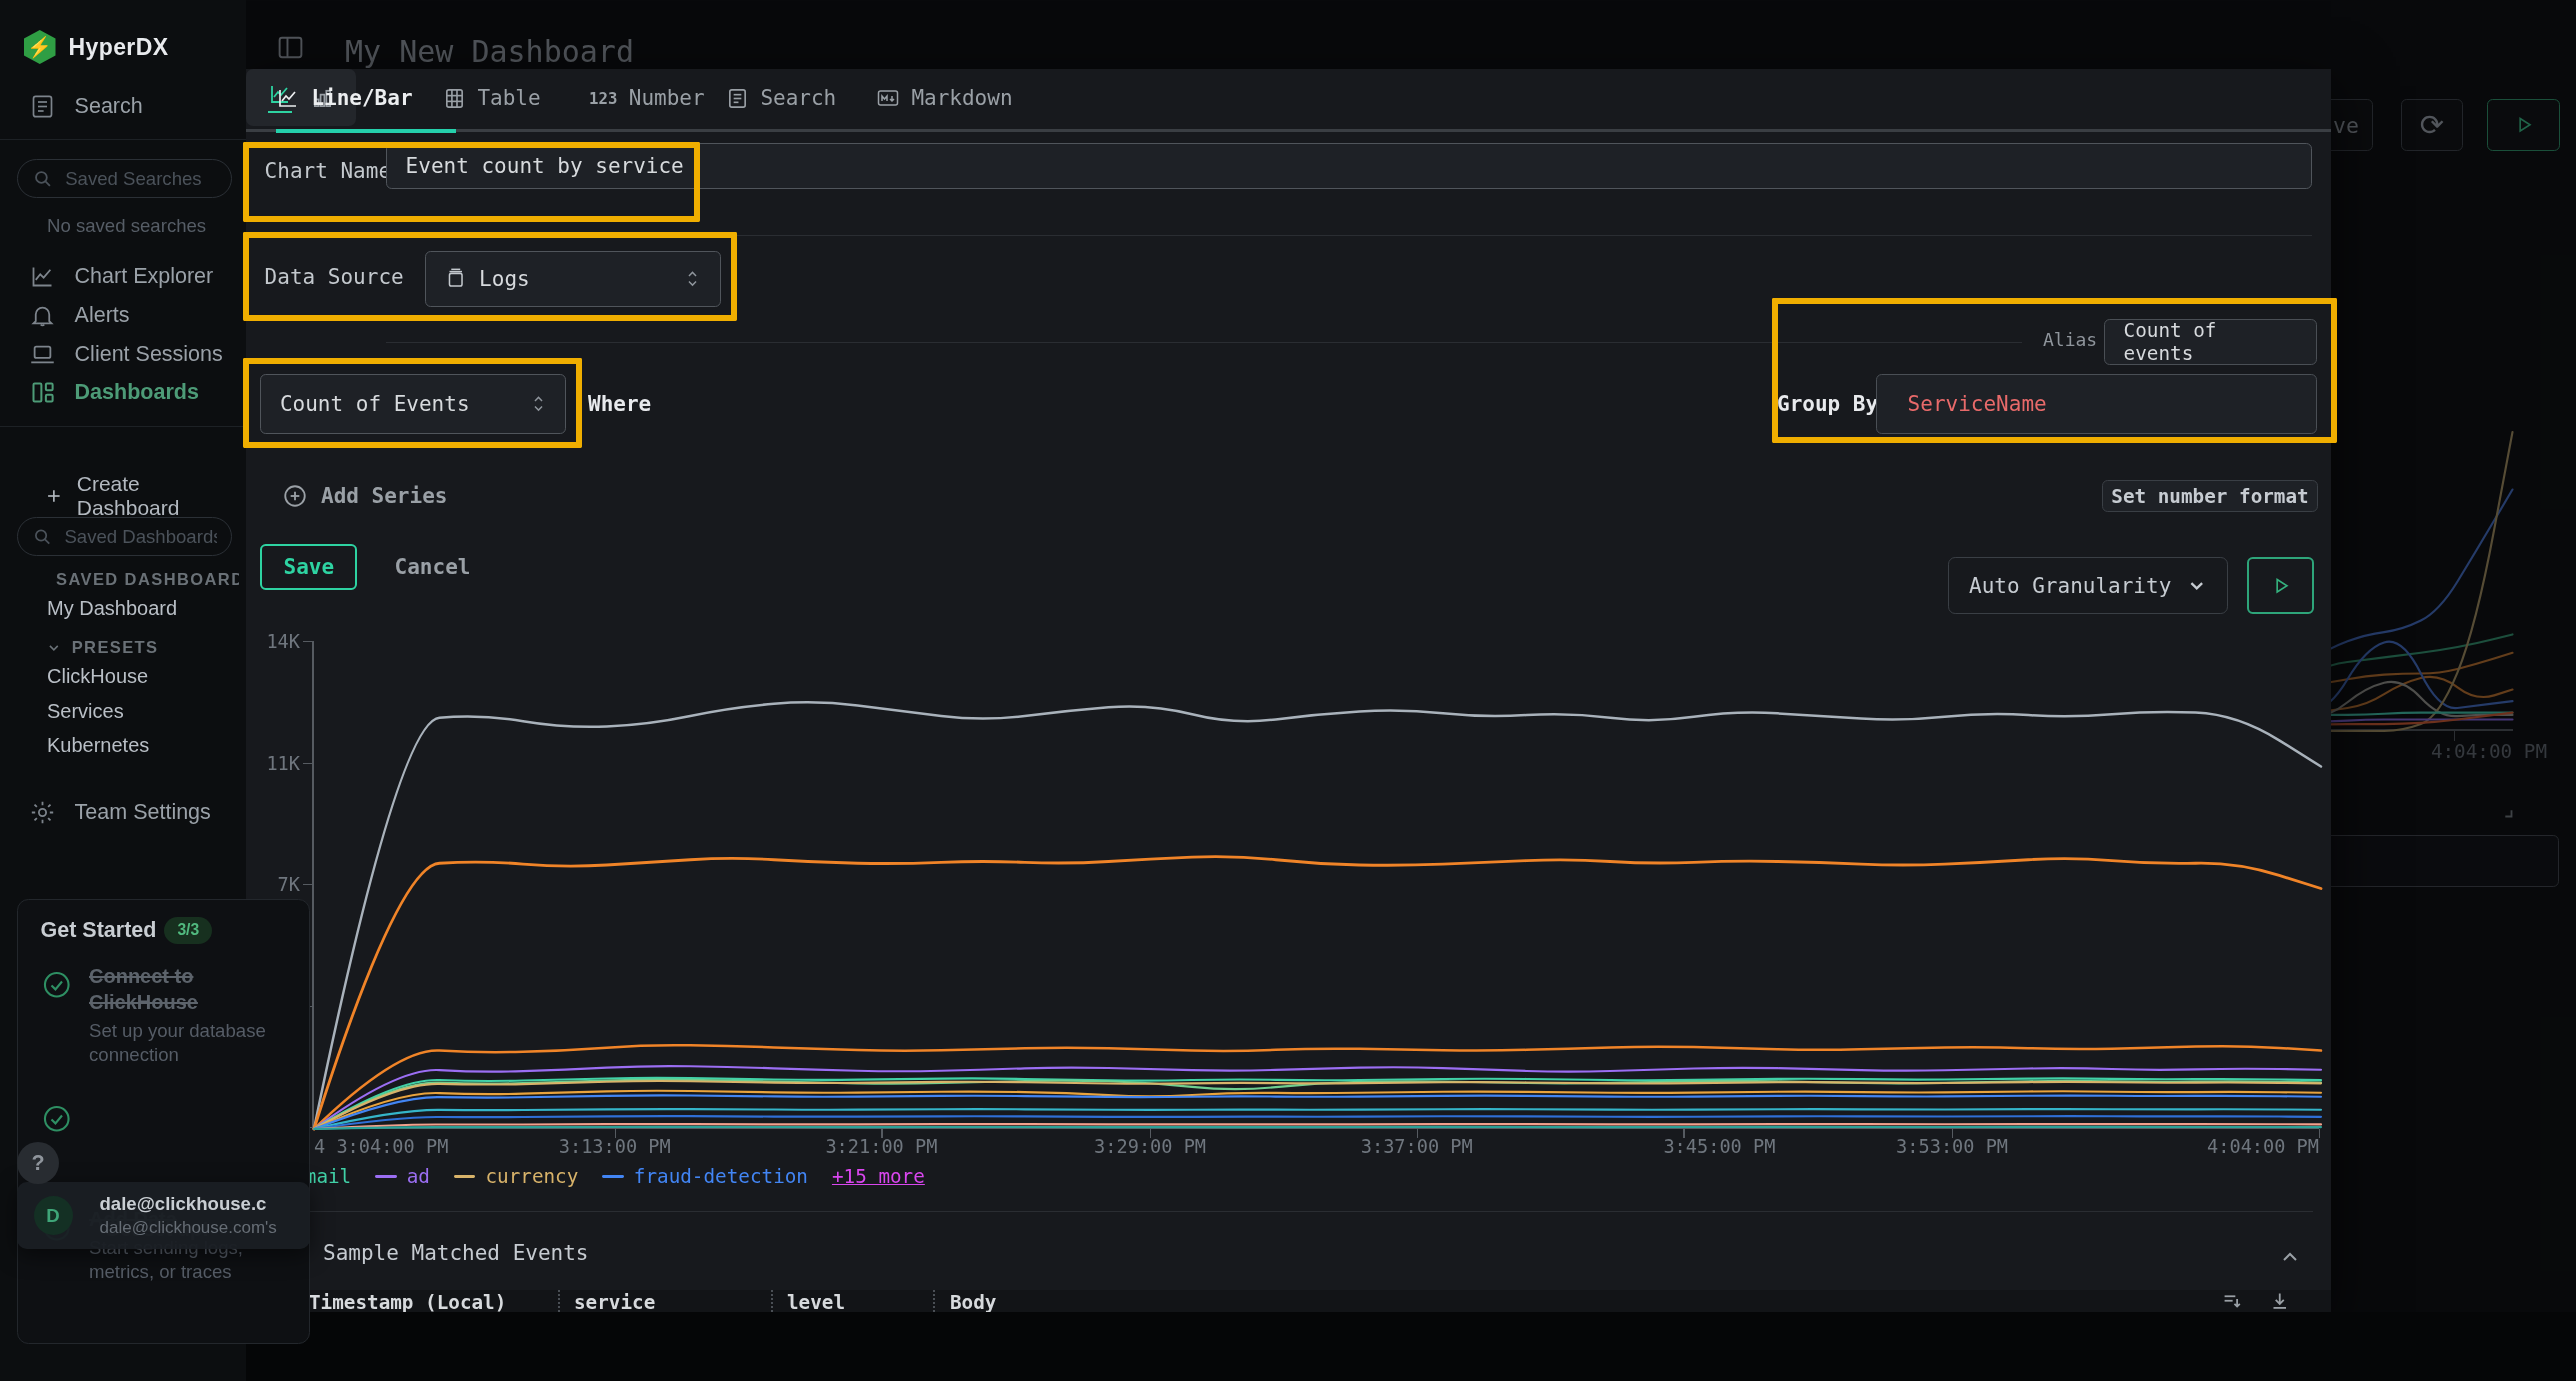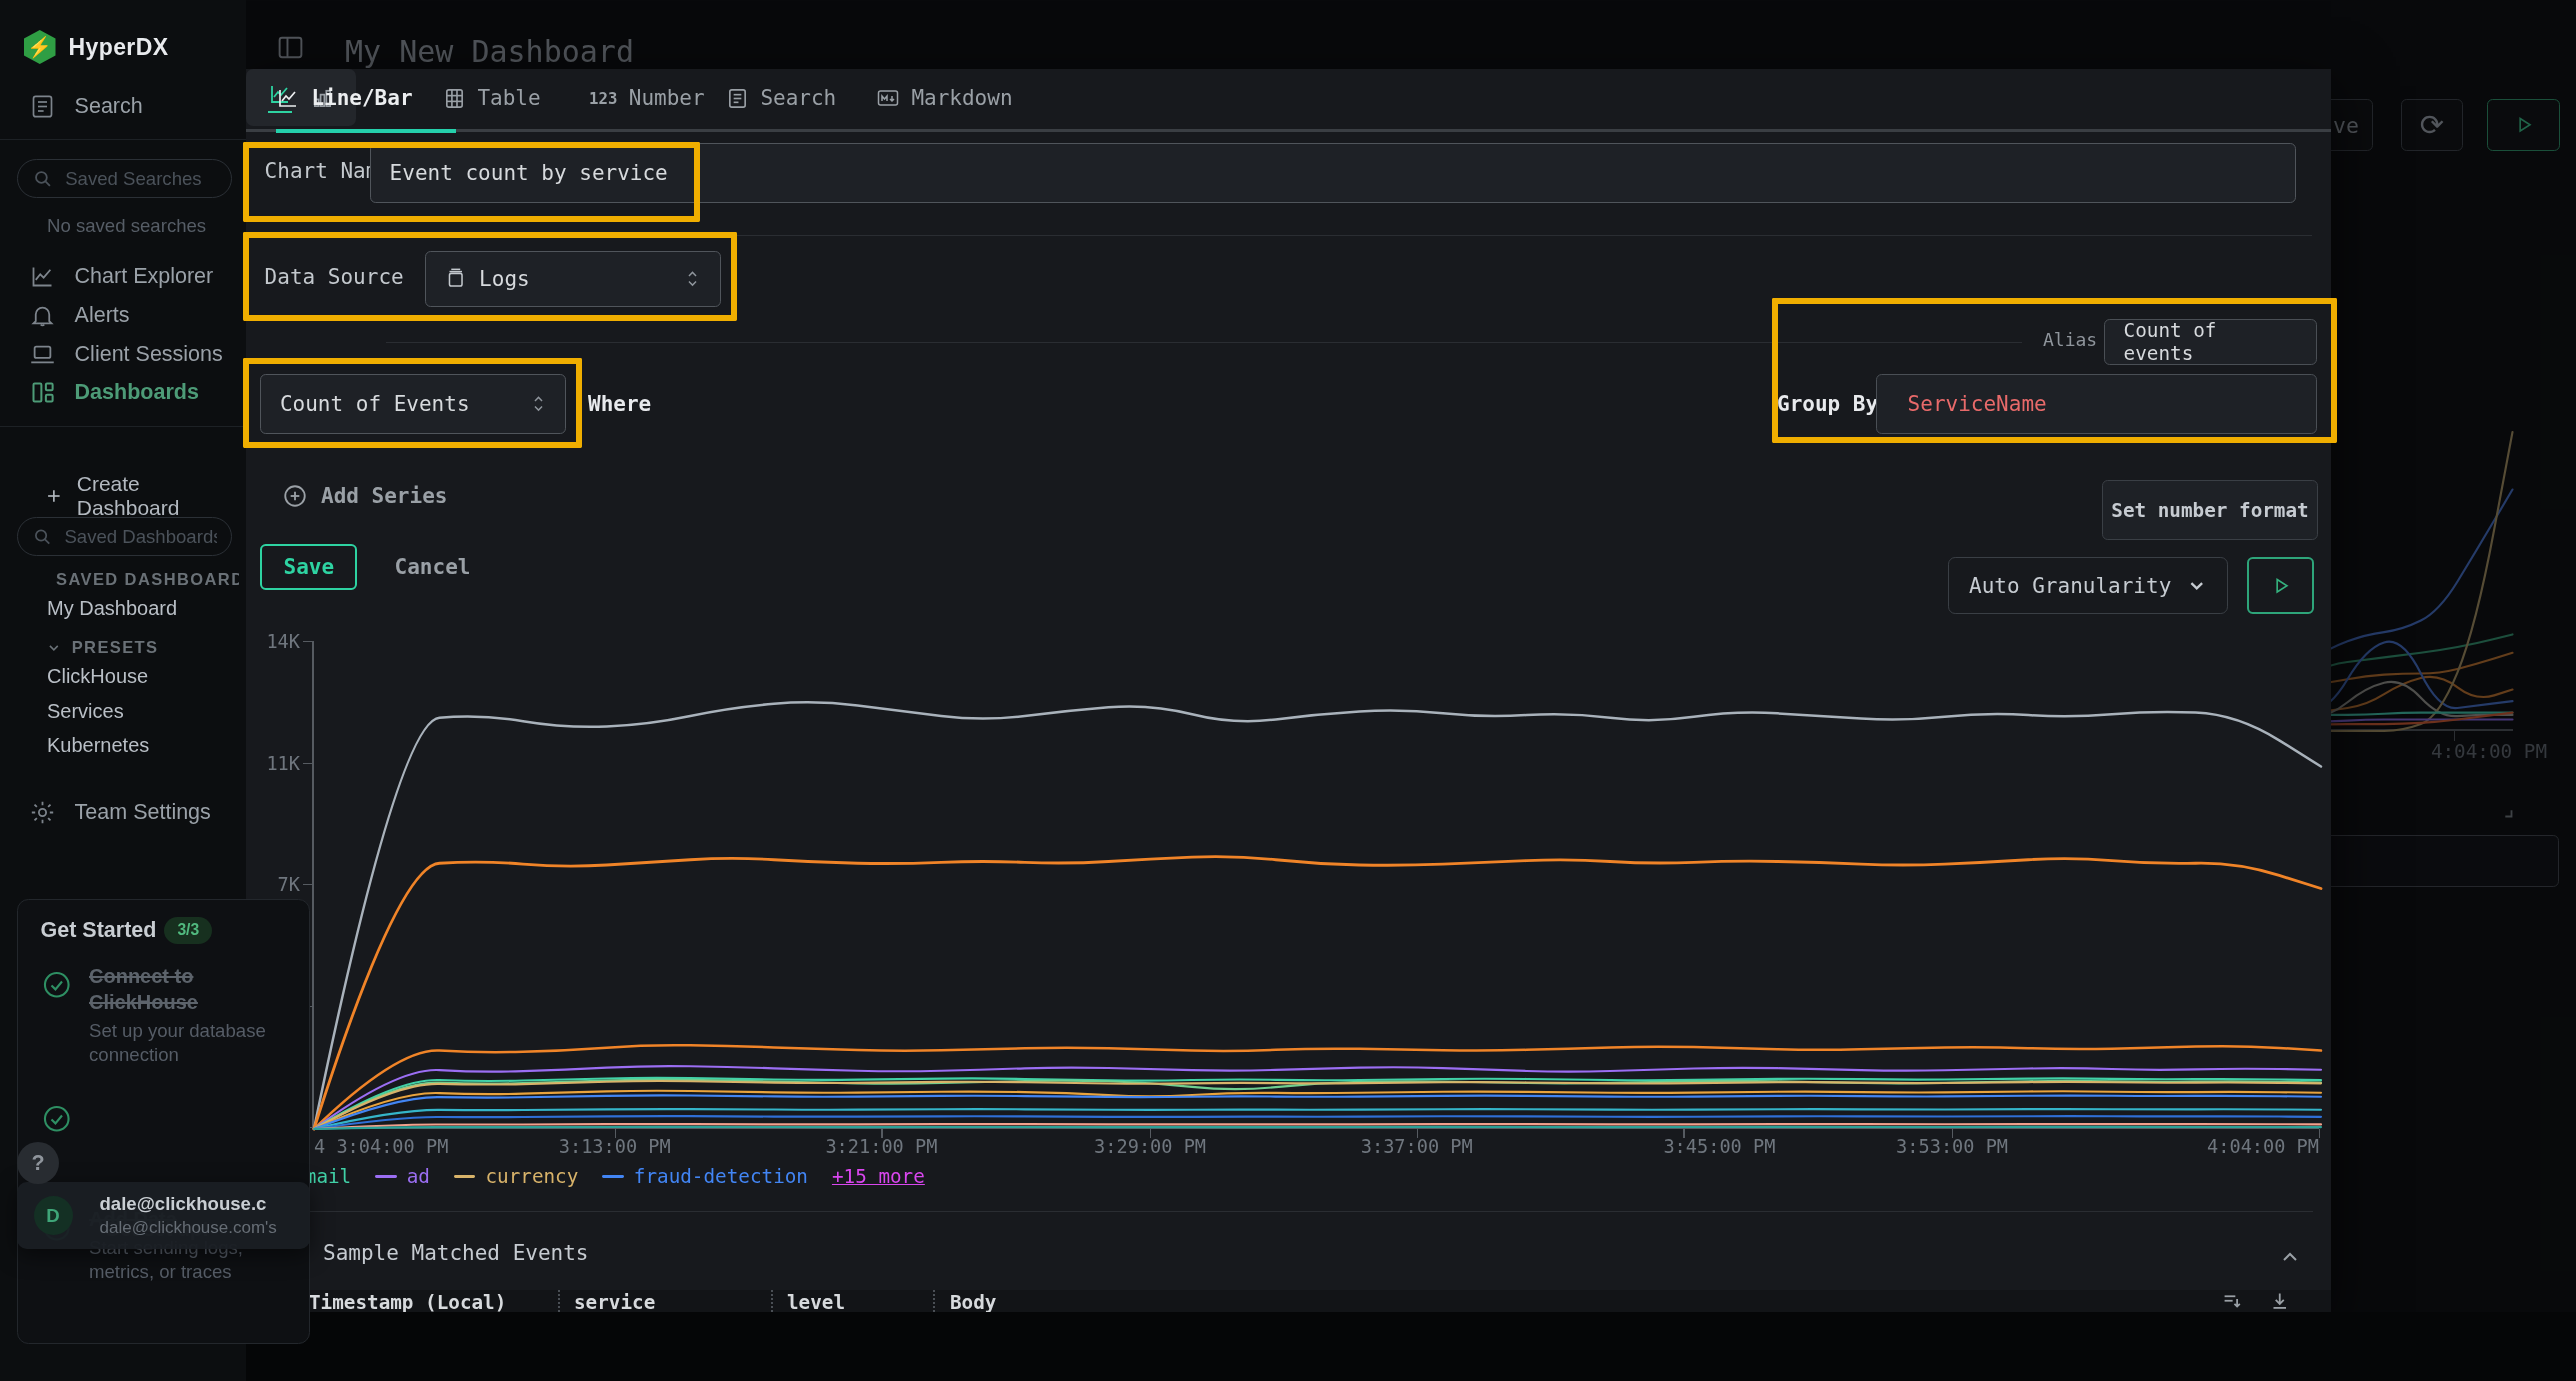--- a/index.html
+++ b/index.html
@@ -98,21 +98,21 @@
   .select-chevrons { margin-left:auto; color:#8f959c; }
   .placeholder { color:#5f666d; }
   .sql-lucene { margin-left:auto; font-size:19.3px; white-space:nowrap; }
   .red-text { color:#e86a6a; }
   .link-row { position:absolute; display:flex; align-items:center; gap:13px;
     color:#9aa0a6; font-size:21px; font-weight:bold; }
   .btn { position:absolute; display:flex; align-items:center; justify-content:center;
     border-radius:5.7px; font-size:21px; font-weight:bold; }
   #save-btn { left:14.3px; top:475px; width:97px; height:46px; border:2.1px solid #2ed3a2; color:#2ed3a2;justify-content:center; }
   #cancel-btn { left:140px; top:475px; width:93px; height:46px; color:#9aa0a6; }
-  #set-num-btn { left:1856px; top:411px; width:216px; height:60px; border:1.4px solid #3a3f45;
+  #set-num-btn { left:1856px; top:411px; width:216px; height:32px; border:1.4px solid #3a3f45;
     background:#1e2126; color:#c6cbd1; font-size:19.3px; }
   #granularity { left:1702px; top:488px; width:280px; height:57px; border:1.4px solid #3a3f45;
     border-radius:7.2px; color:#c6cbd1; justify-content:space-between; padding:0 20px; font-weight:normal; }
   #run-btn { left:2001px; top:488px; width:67px; height:57px; border:2.1px solid #2ea57a; color:#35b37f; }
   #chart-toggle { left:1963px; top:558px; width:110px; height:57px; background:#23262b;
     border-radius:7.2px; display:flex; align-items:center; justify-content:center; gap:18.6px; }
   .tgl-line { color:#2ed3a2; border-bottom:2.1px solid #2ed3a2; padding-bottom:4.3px; }
   .tgl-bars { color:#9aa0a6; }
 
   
@@ -402,21 +402,21 @@
             <path d="M16 10v4.5M14 13l2 2 2-2"></path>
           </svg>
       </span>
       <span>Markdown</span>
     </div>
     <div class="tabs-underline"></div>
     <div class="active-underline"></div>
   </div>
 
   <div class="flabel" style="left:18.6px; top:90px">Chart Name</div>
-  <div class="finput" style="left:124px; top:74px; width:2174px; max-width:1926px; height:60px">
+  <div class="finput" style="left:140px; top:74px; width:2174px; max-width:1926px; height:46px">
     <span>Event count by service</span>
   </div>
   <div class="hdiv" style="left:140px; top:166px; width:1926px"></div>
 
   <div class="flabel" style="left:18.6px; top:196px">Data Source</div>
   <div class="finput" style="left:179px; top:182px; width:296px; height:56px">
     <svg width="21.5" height="21.5" viewBox="0 0 24 24" fill="none" stroke="#c3c8cd" stroke-width="1.7" style="margin-right:13px">
         <rect x="5" y="6" width="14" height="14" rx="2"></rect>
         <line x1="5" y1="4" x2="19" y2="4"></line>
         <line x1="7" y1="1.5" x2="17" y2="1.5"></line>

